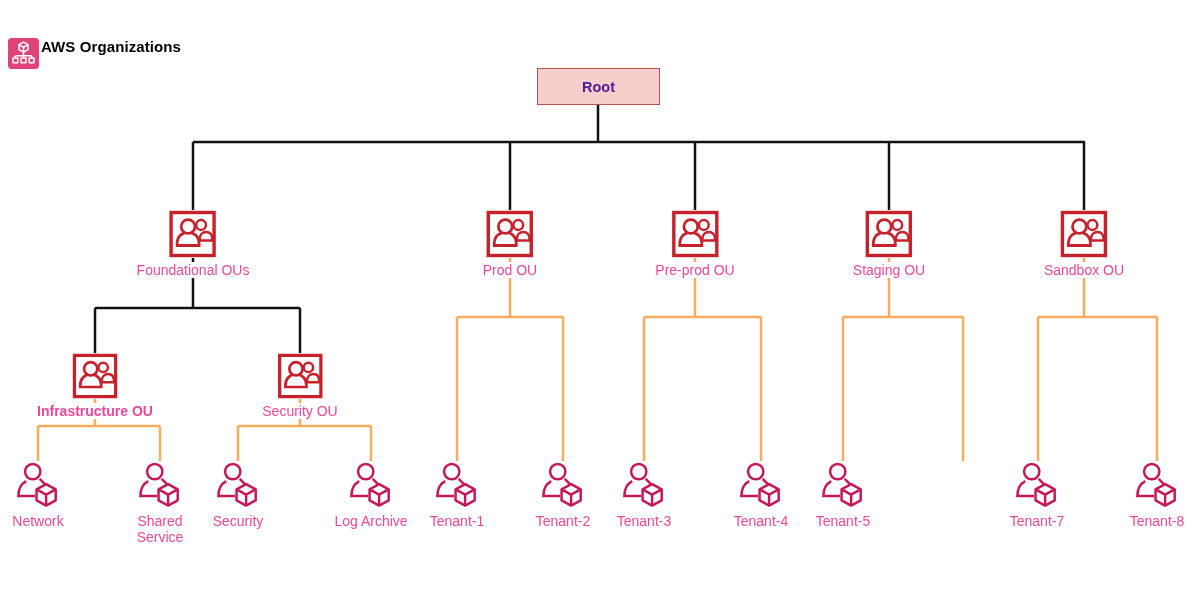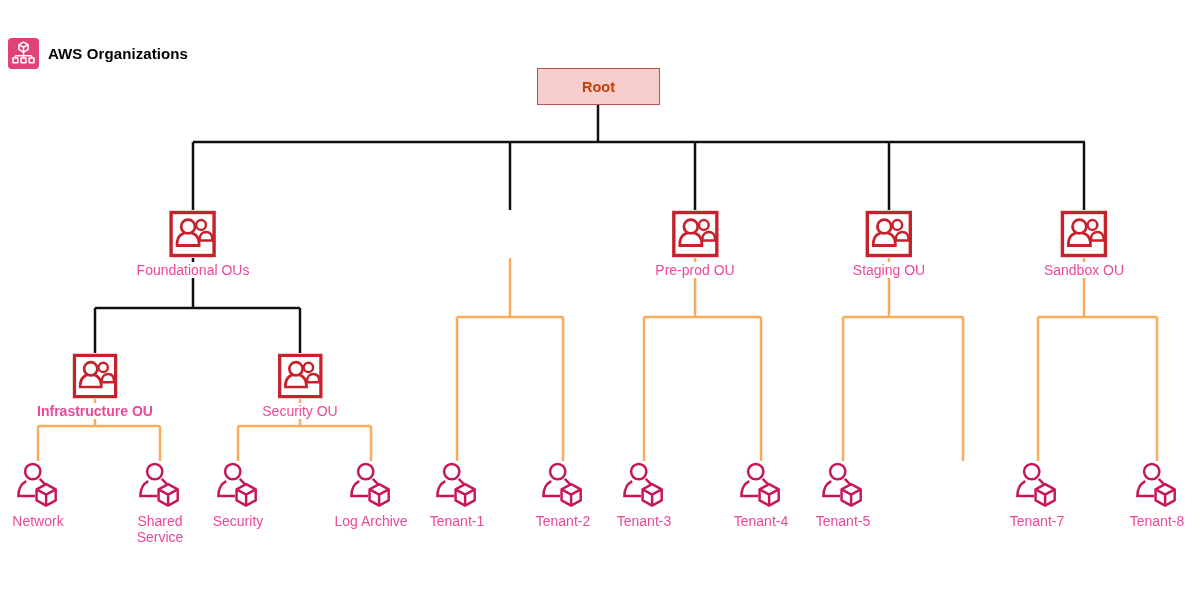--- a/index.html
+++ b/index.html
@@ -7,29 +7,29 @@
     position:relative;
     width:1200px;height:600px;
     background:#ffffff;
     font-family:"Liberation Sans", sans-serif;
     overflow:hidden;
   }
   svg.edges{position:absolute;left:0;top:0;width:1200px;height:600px;}
   .edge-black{stroke:#111111;stroke-width:2.5;fill:none;}
   .edge-orange{stroke:#fbab5c;stroke-width:2.5;fill:none;}
 
-  .brand{position:absolute;left:8px;top:38px;display:flex;align-items:center;gap:9px;}
+  .brand{position:absolute;left:8px;top:38px;display:flex;gap:2px;}
   .brand-icon{width:31px;height:31px;display:block;}
   .brand-title{font-size:15px;font-weight:bold;color:#000;letter-spacing:.1px;}
 
   .root-node{
     position:absolute;left:537px;top:68px;width:123px;height:37px;
     background:#f8cecc;border:1.5px solid #b85450;box-sizing:border-box;
     display:flex;align-items:center;justify-content:center;
-    font-size:14.5px;font-weight:bold;color:#c2410c;
+    font-size:14.5px;font-weight:bold;color:#4c1d95;
   }
 
   .node{position:absolute;transform:translateX(-50%);display:flex;flex-direction:column;align-items:center;}
   .node .ou-icon{width:48px;height:48px;display:block;background:#ffffff;}
   .node .ou-icon.small{width:46px;height:46px;}
   .node .acct-icon{width:44px;height:48px;display:block;}
   .label{
     margin-top:4px;background:#ffffff;padding:0 3px;
     font-size:14px;color:#ec4899;text-align:center;line-height:1.15;white-space:nowrap;
   }
@@ -102,20 +102,26 @@
   <div class="root-node">
     <span>Root</span>
   </div>
 
   <div class="node" style="left:193px;top:210px">
     <svg class="ou-icon">
         <use href="#icon-ou"></use>
       </svg>
     <div class="label">Foundational OUs</div>
   </div>
+  <div class="node" style="left:510px;top:210px">
+    <svg class="ou-icon">
+        <use href="#icon-ou"></use>
+      </svg>
+    <div class="label">Prod OU</div>
+  </div>
   <div class="node" style="left:695px;top:210px">
     <svg class="ou-icon">
         <use href="#icon-ou"></use>
       </svg>
     <div class="label">Pre-prod OU</div>
   </div>
   <div class="node" style="left:889px;top:210px">
     <svg class="ou-icon">
         <use href="#icon-ou"></use>
       </svg>

